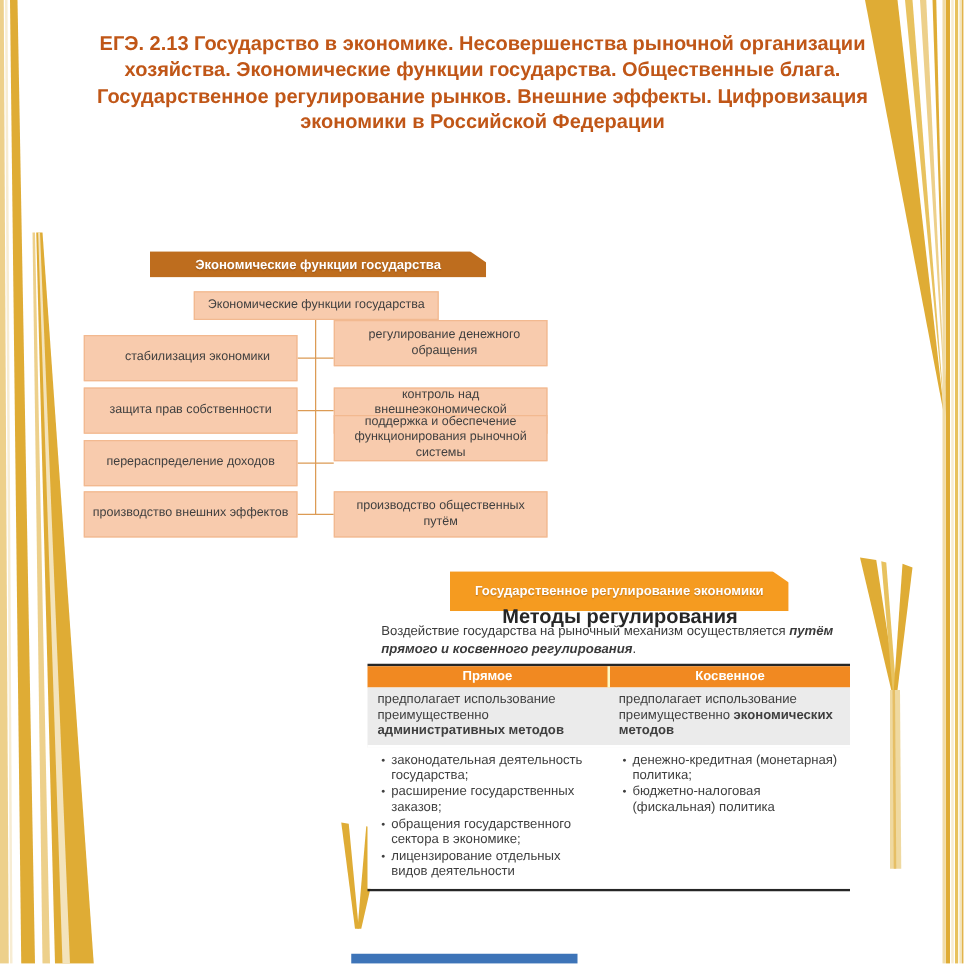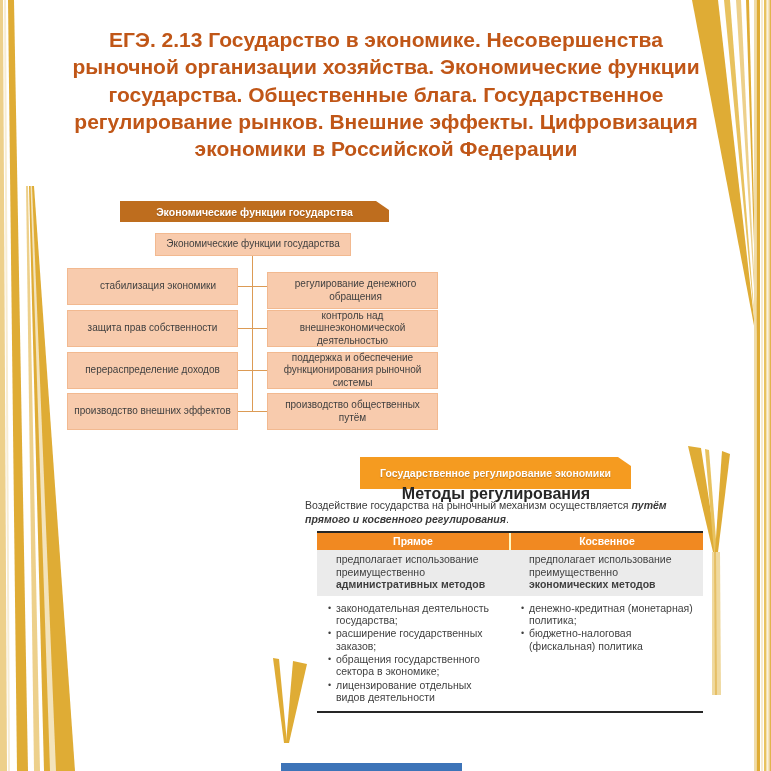--- a/index.html
+++ b/index.html
@@ -1,21 +1,21 @@
 <!DOCTYPE html>
 <html><head>
 <meta charset="utf-8">
 <style>
   html,body{margin:0;padding:0;background:#fff;}
   .slide{position:relative;width:771px;height:771px;background:#ffffff;overflow:hidden;
          font-family:"Liberation Sans", sans-serif;color:#3f3f3f;}
   .decor{position:absolute;left:0;top:0;pointer-events:none;}
 
   .title{position:absolute;left:55px;top:26px;width:662px;text-align:center;
-         font-weight:bold;font-size:21px;line-height:1.3;color:#c05617;}
+         font-weight:bold;font-size:16px;line-height:1.3;color:#c05617;}
 
   
   .banner{position:absolute;color:#fff;font-weight:bold;font-size:10.5px;
           display:flex;align-items:center;justify-content:center;
           clip-path:polygon(0 0, calc(100% - 13px) 0, 100% 9px, 100% 100%, 0 100%);
           text-shadow:0 1px 1px rgba(90,40,0,.35);}
   .banner1{left:120px;top:201px;width:269px;height:21px;background:#be6d1e;}
   .banner2{left:360px;top:457px;width:271px;height:32px;background:#f59b20;}
 
   
@@ -24,27 +24,27 @@
          font-size:10px;line-height:1.25;color:#3f3f3f;box-sizing:border-box;padding:2px 6px;}
   .root{left:155px;top:233px;width:196px;height:23px;}
   .lbox{left:67px;width:171px;height:37px;}
   .rbox{left:267px;width:171px;height:37px;}
   .conn{position:absolute;background:#dc9b55;}
 
   
   .mheading{position:absolute;left:303px;top:485px;width:386px;text-align:center;
             font-weight:bold;font-size:16px;color:#262626;}
   .intro{position:absolute;left:305px;top:499px;width:390px;font-size:10.5px;line-height:1.32;color:#3a3a3a;}
-  .tbl{position:absolute;left:317px;top:531px;width:386px;border-top:2px solid #262626;
+  .tbl{position:absolute;left:294px;top:531px;width:386px;border-top:2px solid #262626;
        border-bottom:2px solid #262626;font-size:10.5px;line-height:1.18;}
   .thead{display:flex;background:#f18921;color:#fff;font-weight:bold;}
   .thead>div{flex:1;text-align:center;padding:2px 0 3px;}
   .thead>div+div{border-left:2px solid #fef9c3;}
   .grayrow{display:flex;background:#ebebeb;border-bottom:2px solid #fff;}
-  .grayrow>div{flex:1;padding:3px 8px 5px;box-sizing:border-box;margin-left:11px;}
+  .grayrow>div{flex:1;padding:3px 8px 5px;box-sizing:border-box;}
   .bullets{display:flex;background:#fff;}
   .bullets>div{flex:1;padding:4px 8px 6px 6px;box-sizing:border-box;}
   .bi{display:flex;margin:0 0 1px 0;}
   .bi .dot{width:13px;text-align:center;flex:none;font-size:9px;line-height:1.5;}
   .bi .bt{flex:1;}
   .bolded{font-weight:bold;}
   .bi-italic{font-weight:bold;font-style:italic;}
 
   .blue-bar{position:absolute;left:281px;top:763px;width:181px;height:8px;background:#3d74b8;}
 </style>
@@ -104,23 +104,23 @@
   <div class="conn" style="left:238px;top:286px;width:29px;height:1px;"></div>
   <div class="conn" style="left:238px;top:328px;width:29px;height:1px;"></div>
   <div class="conn" style="left:238px;top:370px;width:29px;height:1px;"></div>
   <div class="conn" style="left:238px;top:411px;width:29px;height:1px;"></div>
 
   <div class="peach lbox" style="top:268px;padding-left:17px;">стабилизация экономики</div>
   <div class="peach lbox" style="top:310px;">защита прав собственности</div>
   <div class="peach lbox" style="top:352px;">перераспределение доходов</div>
   <div class="peach lbox" style="top:393px;">производство внешних эффектов</div>
 
-  <div class="peach rbox" style="top:272px;padding-left:12px;">регулирование денежного обращения</div>
+  <div class="peach rbox" style="top:256px;padding-left:12px;">регулирование денежного обращения</div>
   <div class="peach rbox" style="top:310px;">контроль над внешнеэкономической деятельностью</div>
-  <div class="peach rbox" style="top:352px;">поддержка и обеспечение функционирования рыночной системы</div>
+  <div class="peach rbox" style="top:332px;">поддержка и обеспечение функционирования рыночной системы</div>
   <div class="peach rbox" style="top:393px;">производство общественных путём</div>
 
   <div class="banner banner2">Государственное регулирование экономики</div>
 
   <div class="mheading">Методы регулирования</div>
 
   <div class="intro">
     <span>Воздействие государства на рыночный механизм осуществляется </span><span class="bi-italic">путём прямого и косвенного регулирования</span><span>.</span>
   </div>
 

